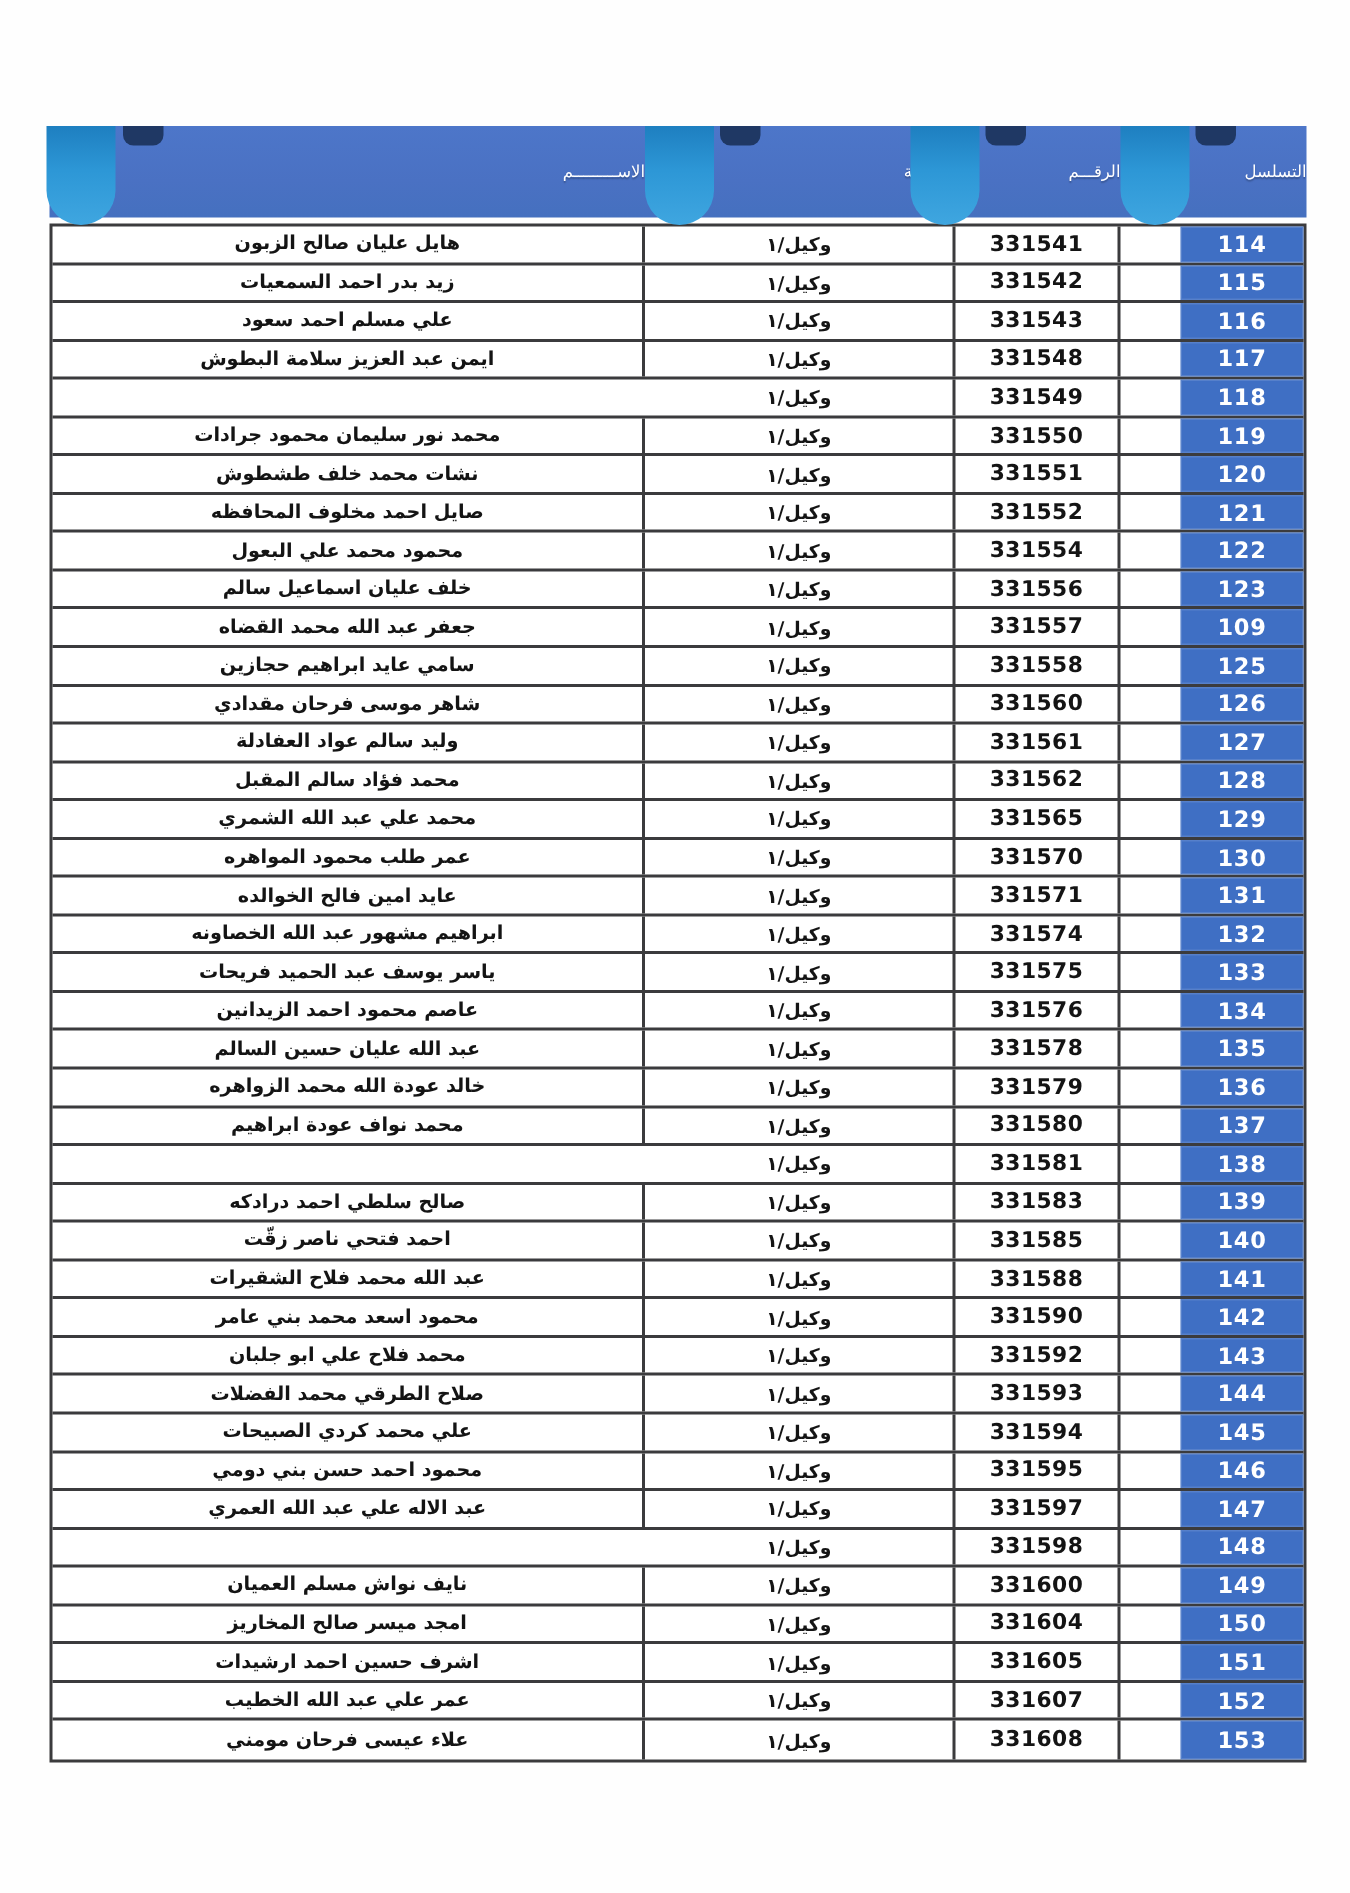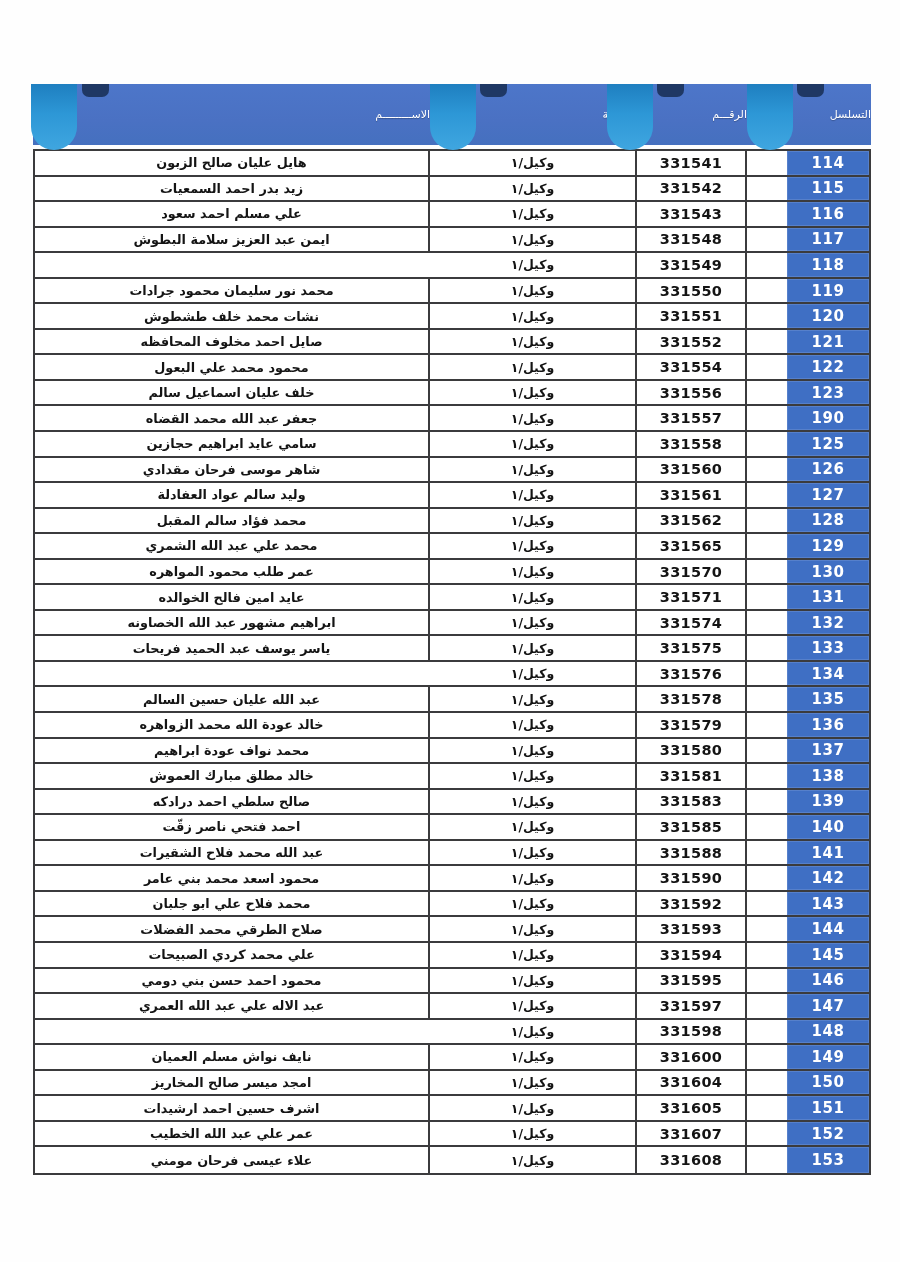--- a/index.html
+++ b/index.html
@@ -181,21 +181,21 @@
           <div class="cell rank">وكيل/١</div>
           <div class="cell name">محمود محمد علي البعول</div>
         </div>
         <div class="row">
           <div class="cell serial">123</div>
           <div class="cell number">331556</div>
           <div class="cell rank">وكيل/١</div>
           <div class="cell name">خلف عليان اسماعيل سالم</div>
         </div>
         <div class="row">
-          <div class="cell serial">190</div>
+          <div class="cell serial">109</div>
           <div class="cell number">331557</div>
           <div class="cell rank">وكيل/١</div>
           <div class="cell name">جعفر عبد الله محمد القضاه</div>
         </div>
         <div class="row">
           <div class="cell serial">125</div>
           <div class="cell number">331558</div>
           <div class="cell rank">وكيل/١</div>
           <div class="cell name">سامي عايد ابراهيم حجازين</div>
         </div>
@@ -244,20 +244,21 @@
         <div class="row">
           <div class="cell serial">133</div>
           <div class="cell number">331575</div>
           <div class="cell rank">وكيل/١</div>
           <div class="cell name">ياسر يوسف عبد الحميد فريحات</div>
         </div>
         <div class="row">
           <div class="cell serial">134</div>
           <div class="cell number">331576</div>
           <div class="cell rank">وكيل/١</div>
+          <div class="cell name">عاصم محمود احمد الزيدانين</div>
         </div>
         <div class="row">
           <div class="cell serial">135</div>
           <div class="cell number">331578</div>
           <div class="cell rank">وكيل/١</div>
           <div class="cell name">عبد الله عليان حسين السالم</div>
         </div>
         <div class="row">
           <div class="cell serial">136</div>
           <div class="cell number">331579</div>
@@ -267,21 +268,20 @@
         <div class="row">
           <div class="cell serial">137</div>
           <div class="cell number">331580</div>
           <div class="cell rank">وكيل/١</div>
           <div class="cell name">محمد نواف عودة ابراهيم</div>
         </div>
         <div class="row">
           <div class="cell serial">138</div>
           <div class="cell number">331581</div>
           <div class="cell rank">وكيل/١</div>
-          <div class="cell name">خالد مطلق مبارك العموش</div>
         </div>
         <div class="row">
           <div class="cell serial">139</div>
           <div class="cell number">331583</div>
           <div class="cell rank">وكيل/١</div>
           <div class="cell name">صالح سلطي احمد درادكه</div>
         </div>
         <div class="row">
           <div class="cell serial">140</div>
           <div class="cell number">331585</div>

